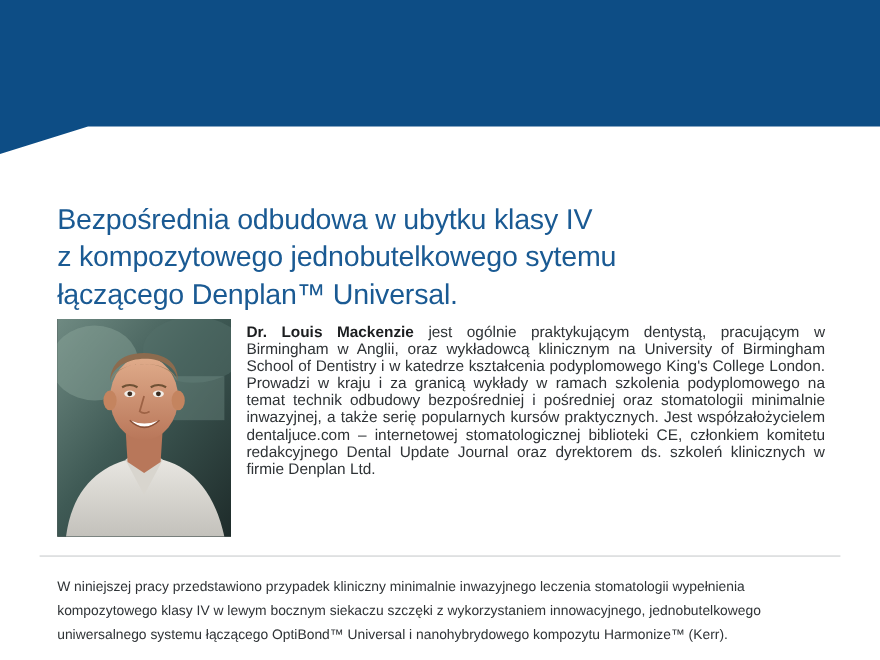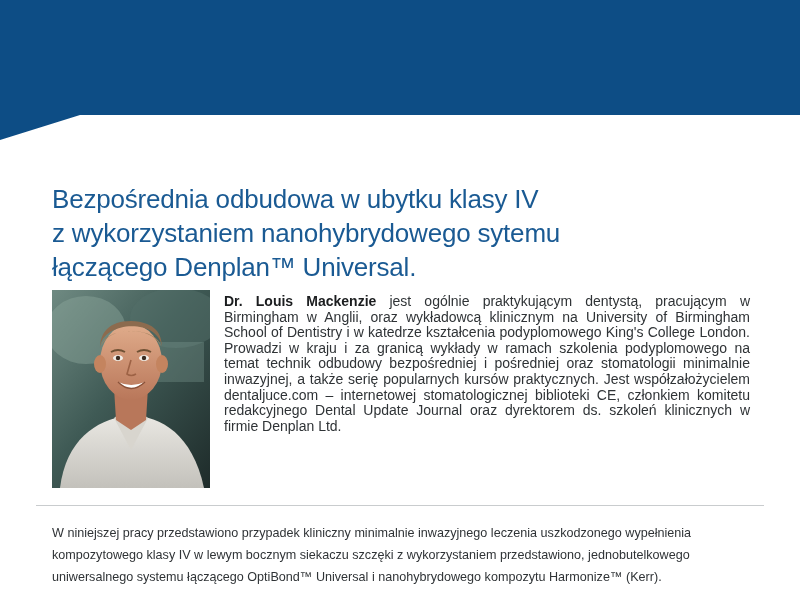--- a/index.html
+++ b/index.html
@@ -98,21 +98,21 @@
 </style>
 </head>
 <body>
 
 <div class="page">
 
   <div class="banner"></div>
 
   <div class="title">
     <span class="line">Bezpośrednia odbudowa w ubytku klasy IV</span>
-    <span class="line">z wykorzystaniem nanohybrydowego sytemu</span>
+    <span class="line">z kompozytowego jednobutelkowego sytemu</span>
     <span class="line">łączącego Denplan™ Universal.</span>
   </div>
 
   <div class="photo">
     <svg width="158" height="198" viewBox="0 0 158 198">
       <defs>
         <linearGradient id="bgGrad" x1="0" y1="0" x2="1" y2="1">
           <stop offset="0%" stop-color="#6f8a82"></stop>
           <stop offset="45%" stop-color="#3f5a55"></stop>
           <stop offset="100%" stop-color="#1e2b2a"></stop>
@@ -158,18 +158,18 @@
     </svg>
   </div>
 
   <div class="bio">
     <span class="name">Dr. Louis Mackenzie</span><span> jest ogólnie praktykującym dentystą, pracującym w Birmingham w Anglii, oraz wykładowcą klinicznym na University of Birmingham School of Dentistry i w katedrze kształcenia podyplomowego King's College London. Prowadzi w kraju i za granicą wykłady w ramach szkolenia podyplomowego na temat technik odbudowy bezpośredniej i pośredniej oraz stomatologii minimalnie inwazyjnej, a także serię popularnych kursów praktycznych. Jest współzałożycielem dentaljuce.com – internetowej stomatologicznej biblioteki CE, członkiem komitetu redakcyjnego Dental Update Journal oraz dyrektorem ds. szkoleń klinicznych w firmie Denplan Ltd.</span>
   </div>
 
   <div class="divider"></div>
 
   <div class="abstract">
-    <span class="line">W niniejszej pracy przedstawiono przypadek kliniczny minimalnie inwazyjnego leczenia uszkodzonego wypełnienia</span>
-    <span class="line">kompozytowego klasy IV w lewym bocznym siekaczu szczęki z wykorzystaniem przedstawiono, jednobutelkowego</span>
+    <span class="line">W niniejszej pracy przedstawiono przypadek kliniczny minimalnie inwazyjnego leczenia stomatologii wypełnienia</span>
+    <span class="line">kompozytowego klasy IV w lewym bocznym siekaczu szczęki z wykorzystaniem innowacyjnego, jednobutelkowego</span>
     <span class="line">uniwersalnego systemu łączącego OptiBond™ Universal i nanohybrydowego kompozytu Harmonize™ (Kerr).</span>
   </div>
 
 </div>
 
 </body></html>

